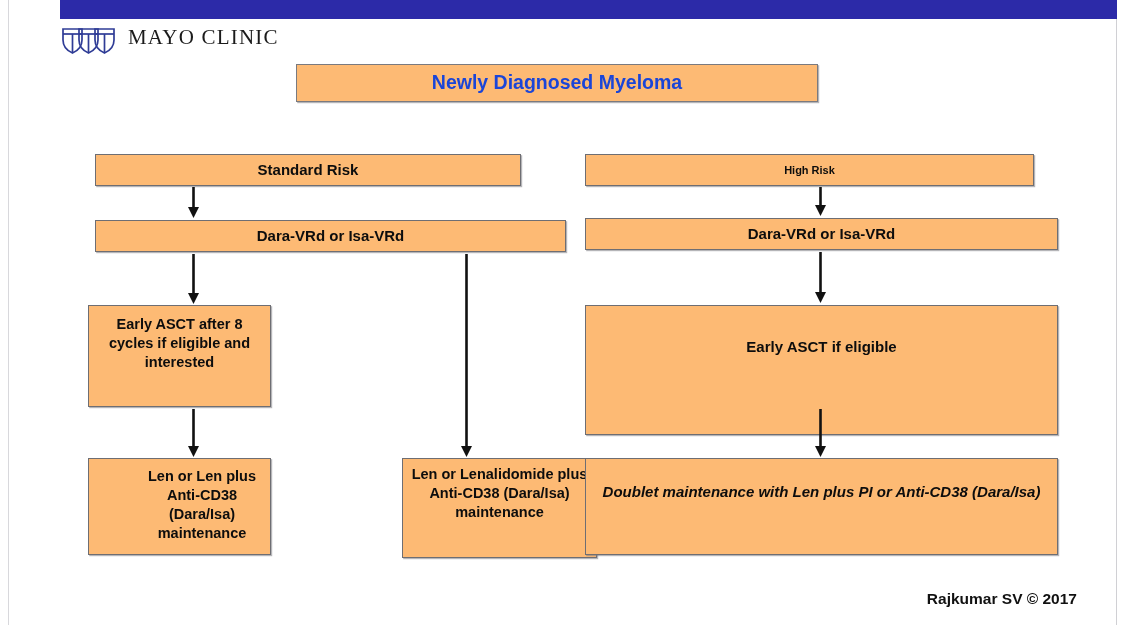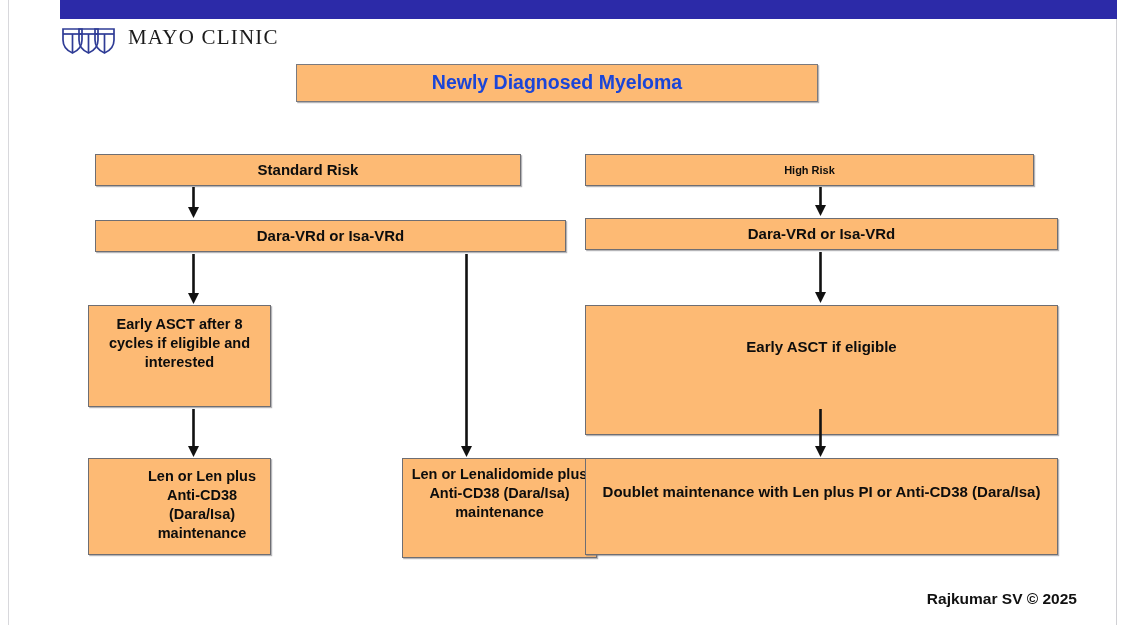--- a/index.html
+++ b/index.html
@@ -104,21 +104,21 @@
     left: 88px; top: 458px; width: 183px; height: 97px; font-size: 14.5px; padding-left: 45px;
   }
   #box-sr-maint .txt { padding-top: 8px; }
 
   #box-mid-maint {
     left: 368px; top: 458px; width: 195px; height: 100px; font-size: 14.5px; margin-left: 34px;
   }
   #box-mid-maint .txt { padding-top: 6px; }
 
   #box-hr-maint {
-    left: 585px; top: 458px; width: 473px; height: 97px; font-size: 15px;
+    left: 585px; top: 458px; width: 473px; height: 97px; font-size: 15px; font-style: italic;
   }
   #box-hr-maint .txt { padding-top: 23px; }
 
   
   .arrow { position: absolute; }
   .arrow svg { display: block; overflow: visible; }
 
   #footer-credit {
     position: absolute;
     right: 48px;
@@ -237,15 +237,15 @@
     <svg width="16" height="49">
       <line x1="7.5" y1="0" x2="7.5" y2="40" stroke="#111" stroke-width="2.6"></line>
       <polygon points="7.5,48 2,37 13,37" fill="#111"></polygon>
     </svg>
   </div>
 
   <div class="fbox vtop" id="box-hr-maint">
     <div class="txt">Doublet maintenance with Len plus PI or Anti-CD38 (Dara/Isa)</div>
   </div>
 
-  <div id="footer-credit">Rajkumar SV © 2025</div>
+  <div id="footer-credit">Rajkumar SV © 2017</div>
 
 </div>
 
 </body></html>

